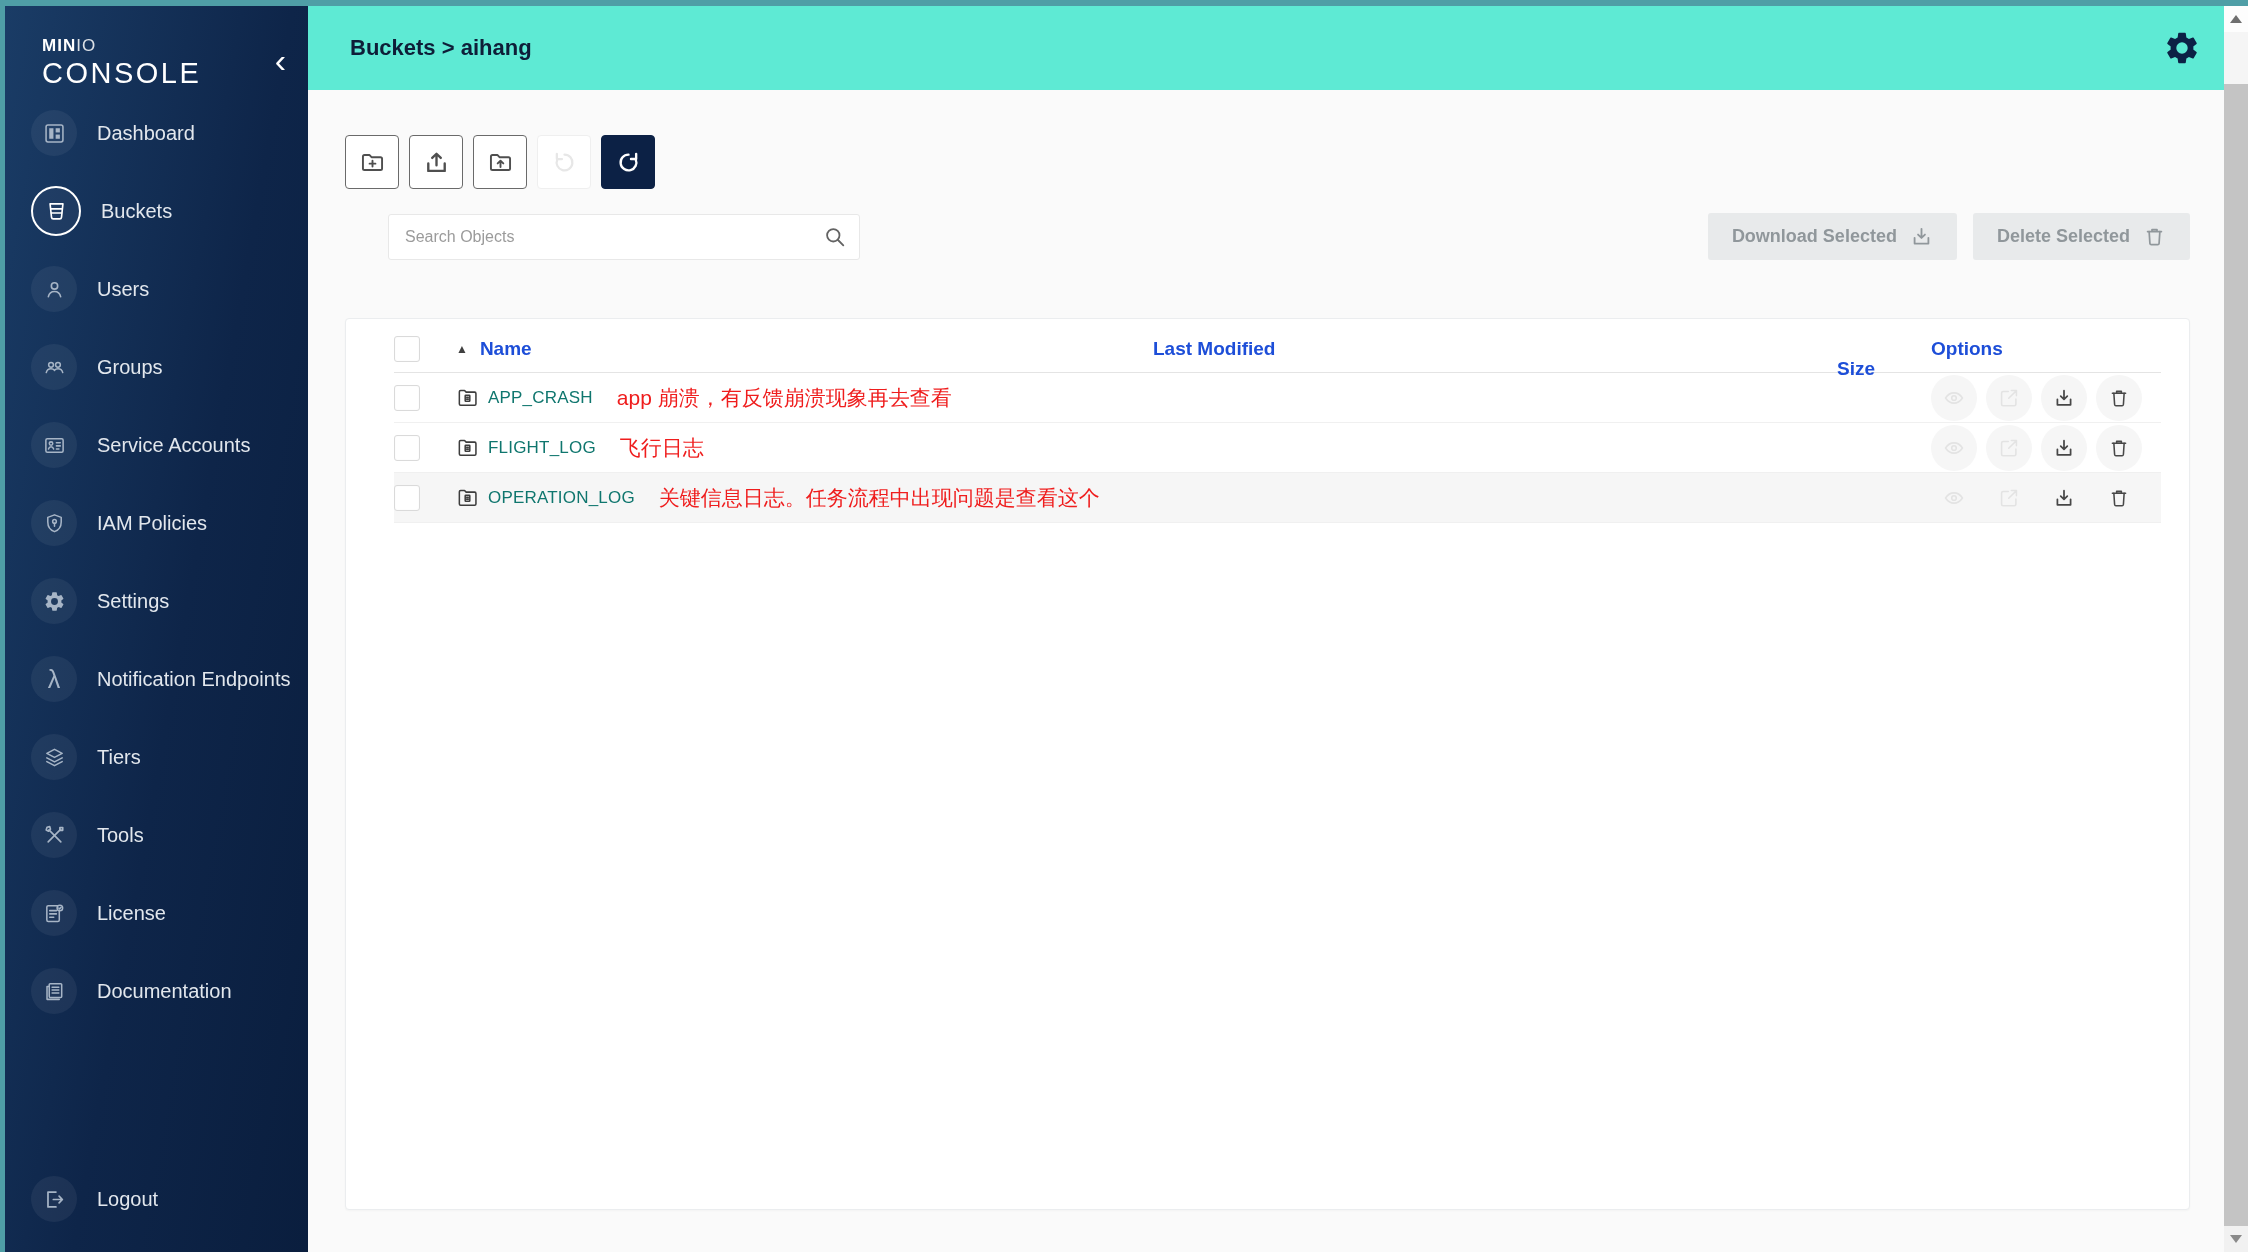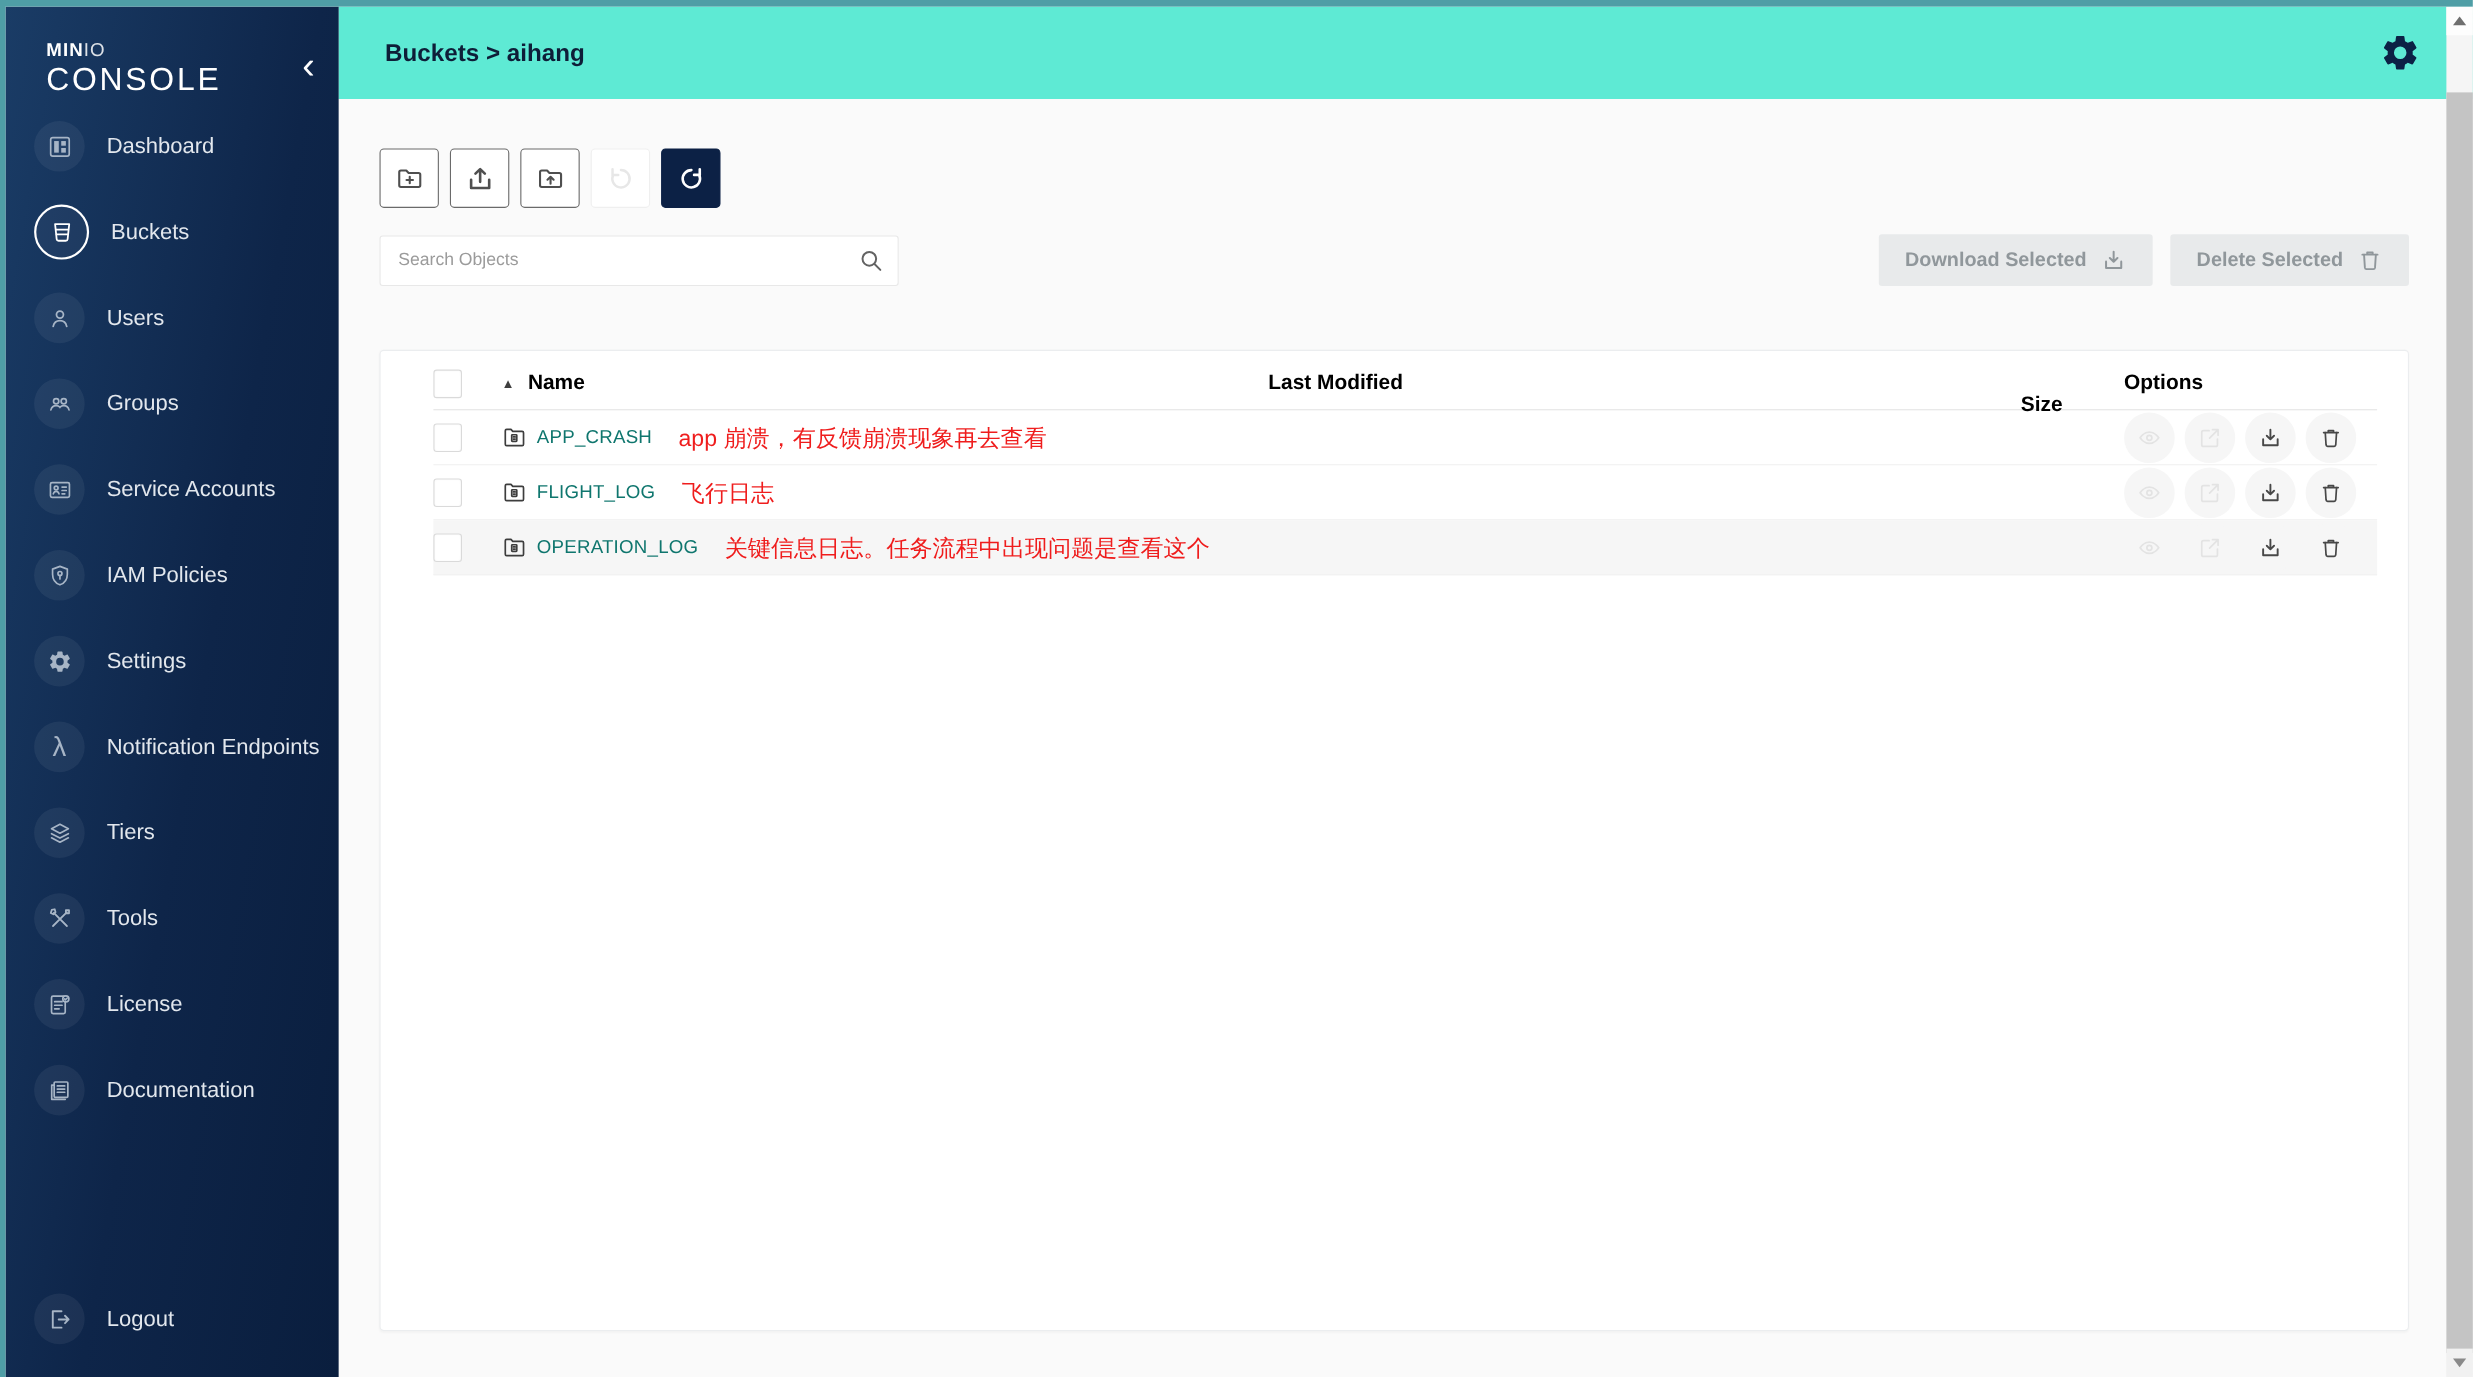--- a/index.html
+++ b/index.html
@@ -49,42 +49,42 @@
   .path-text { font-size:15px; font-weight:500; color:#3d3d3d; }
   .red-note { color:#ef1d1d; font-size:21px; margin-left:26px; font-weight:400; }
   .iconbtn-row { display:flex; gap:10px; }
   .icon-btn { width:54px; height:54px; border:1px solid #6a6a6a; border-radius:4px; background:#fff;
     display:flex; align-items:center; justify-content:center; color:#4f4f4f; cursor:pointer; }
   .icon-btn svg { width:27px; height:27px; }
   .icon-btn.disabled { border-color:#efefef; color:#e7e7e7; cursor:default; }
   .icon-btn.primary { background:#0c2145; border-color:#0c2145; color:#fff; }
 
   .filter-row { display:flex; justify-content:space-between; align-items:center; margin-top:24px; }
-  .search-wrap { position:relative; width:472px; }
+  .search-wrap { position:relative; width:472px;margin-left:43px; }
   .search-input { width:100%; height:46px; border:1px solid #e8e8e8; border-radius:3px; background:#fff;
     padding:0 48px 0 16px; font-size:16px; color:#333; outline:none; font-family:inherit; }
   .search-input::placeholder { color:#9b9b9b; }
   .search-ic { position:absolute; right:13px; top:11px; width:24px; height:24px; color:#636363; }
   .sel-actions { display:flex; gap:16px; }
   .sel-btn { height:47px; background:#e8eaeb; border:none; border-radius:3px; color:#90979b;
     font-size:18px; font-weight:600; display:flex; align-items:center; gap:13px; padding:0 24px;
     font-family:inherit; cursor:pointer; }
   .sel-btn svg { width:23px; height:23px; }
 
   
   .card { margin-top:58px; background:#fff; border:1px solid #ebedef; border-radius:4px;
     box-shadow:0 1px 2px rgba(0,0,0,.03); min-height:892px; padding:6px 28px 0 48px; }
   .trow { display:flex; align-items:center; }
   .thead { height:48px; border-bottom:1px solid #e4e4e4; }
   .cell-cb { width:62px; flex:0 0 62px; display:flex; align-items:center; }
   .cell-name { flex:1; display:flex; align-items:center; min-width:0; }
   .cell-mod { width:690px; flex:0 0 690px; padding-left:32px; }
   .cell-size { width:120px; flex:0 0 120px; padding-left:26px;margin-top:40px; }
   .cell-opt { width:230px; flex:0 0 230px; display:flex; align-items:center; gap:9px; }
-  .th { font-size:19px; font-weight:700; color:#000000; }
+  .th { font-size:19px; font-weight:700; color:#1d4ed8; }
   .sort-tri { font-size:12px; color:#3f3f3f; margin-right:12px; }
   .cb { width:26px; height:26px; border:1px solid #dadada; border-radius:3px; background:#fff;
     box-shadow:inset 0 0 2px rgba(0,0,0,.04); cursor:pointer; }
   .obj-row { height:50px; border-bottom:1px solid #f0f0f0; cursor:pointer; }
   .obj-row.hl { background:#f6f6f6; }
   .obj-ic { width:23px; height:23px; color:#3d3d3d; margin-right:9px; flex:0 0 23px; }
   .obj-name { font-size:17px; font-weight:500; color:#0f766e; letter-spacing:.2px; white-space:nowrap; }
   .row-note { color:#ef1d1d; font-size:21px; margin-left:24px; white-space:nowrap; }
   .opt-circle { width:46px; height:46px; border-radius:50%; background:#f6f6f6; display:flex;
     align-items:center; justify-content:center; cursor:pointer; }

